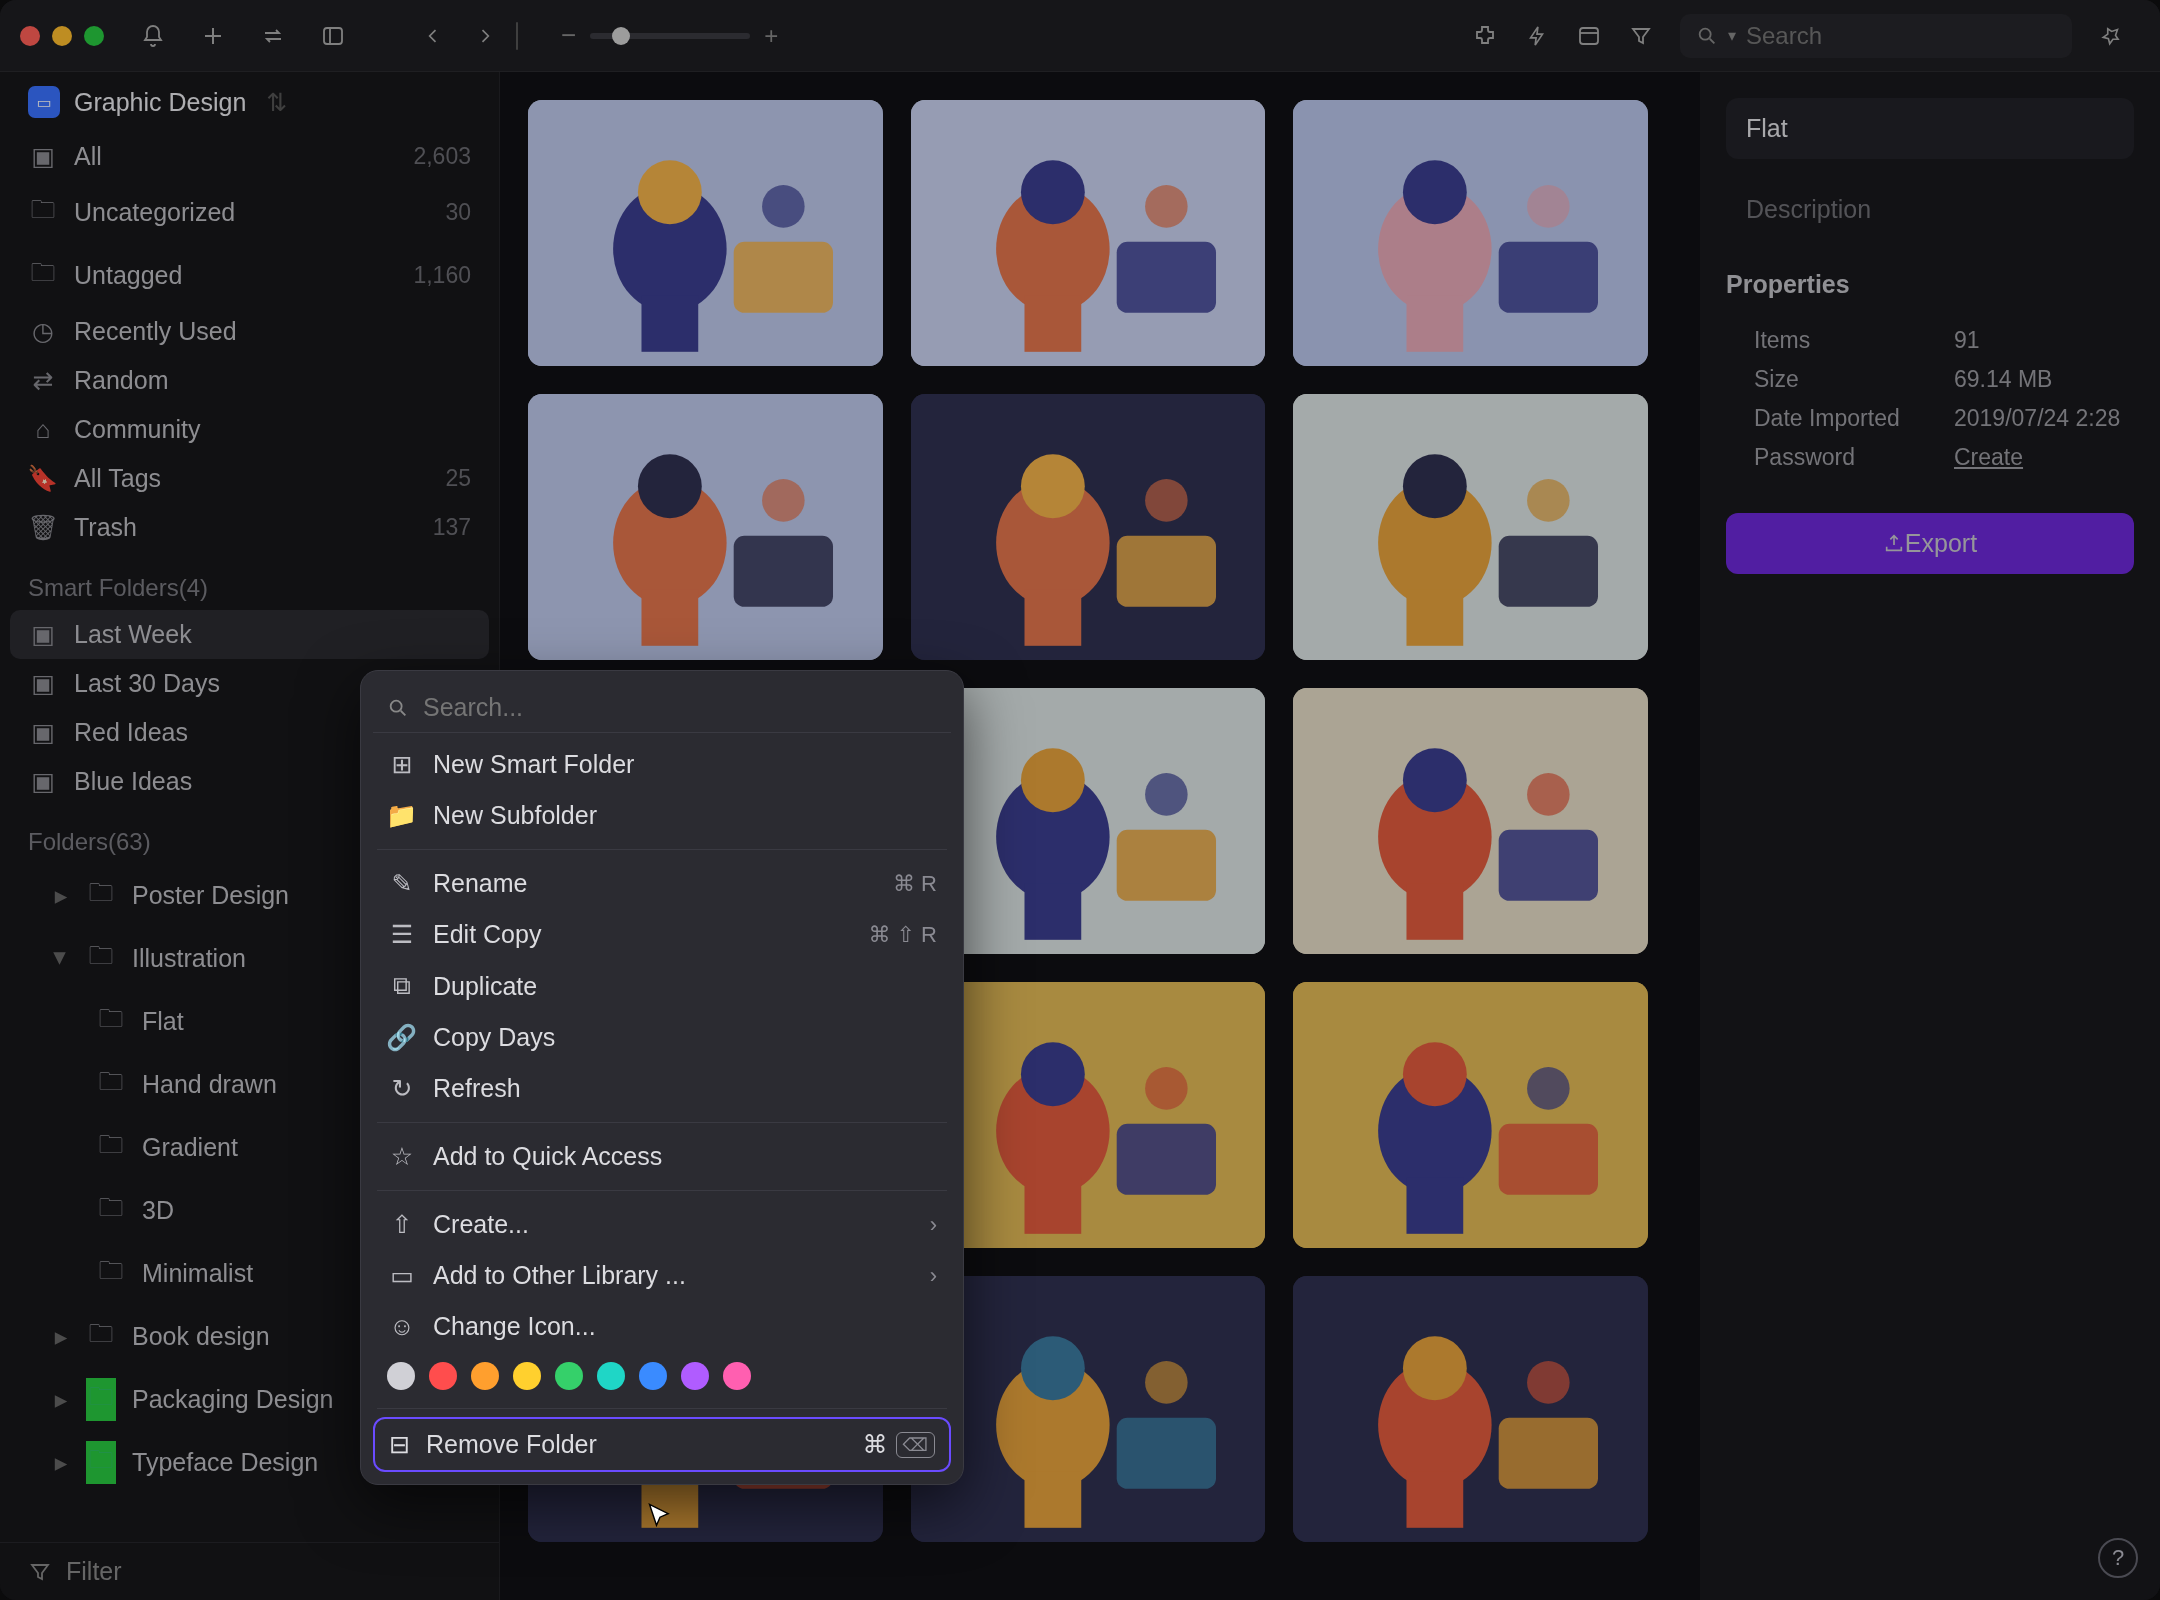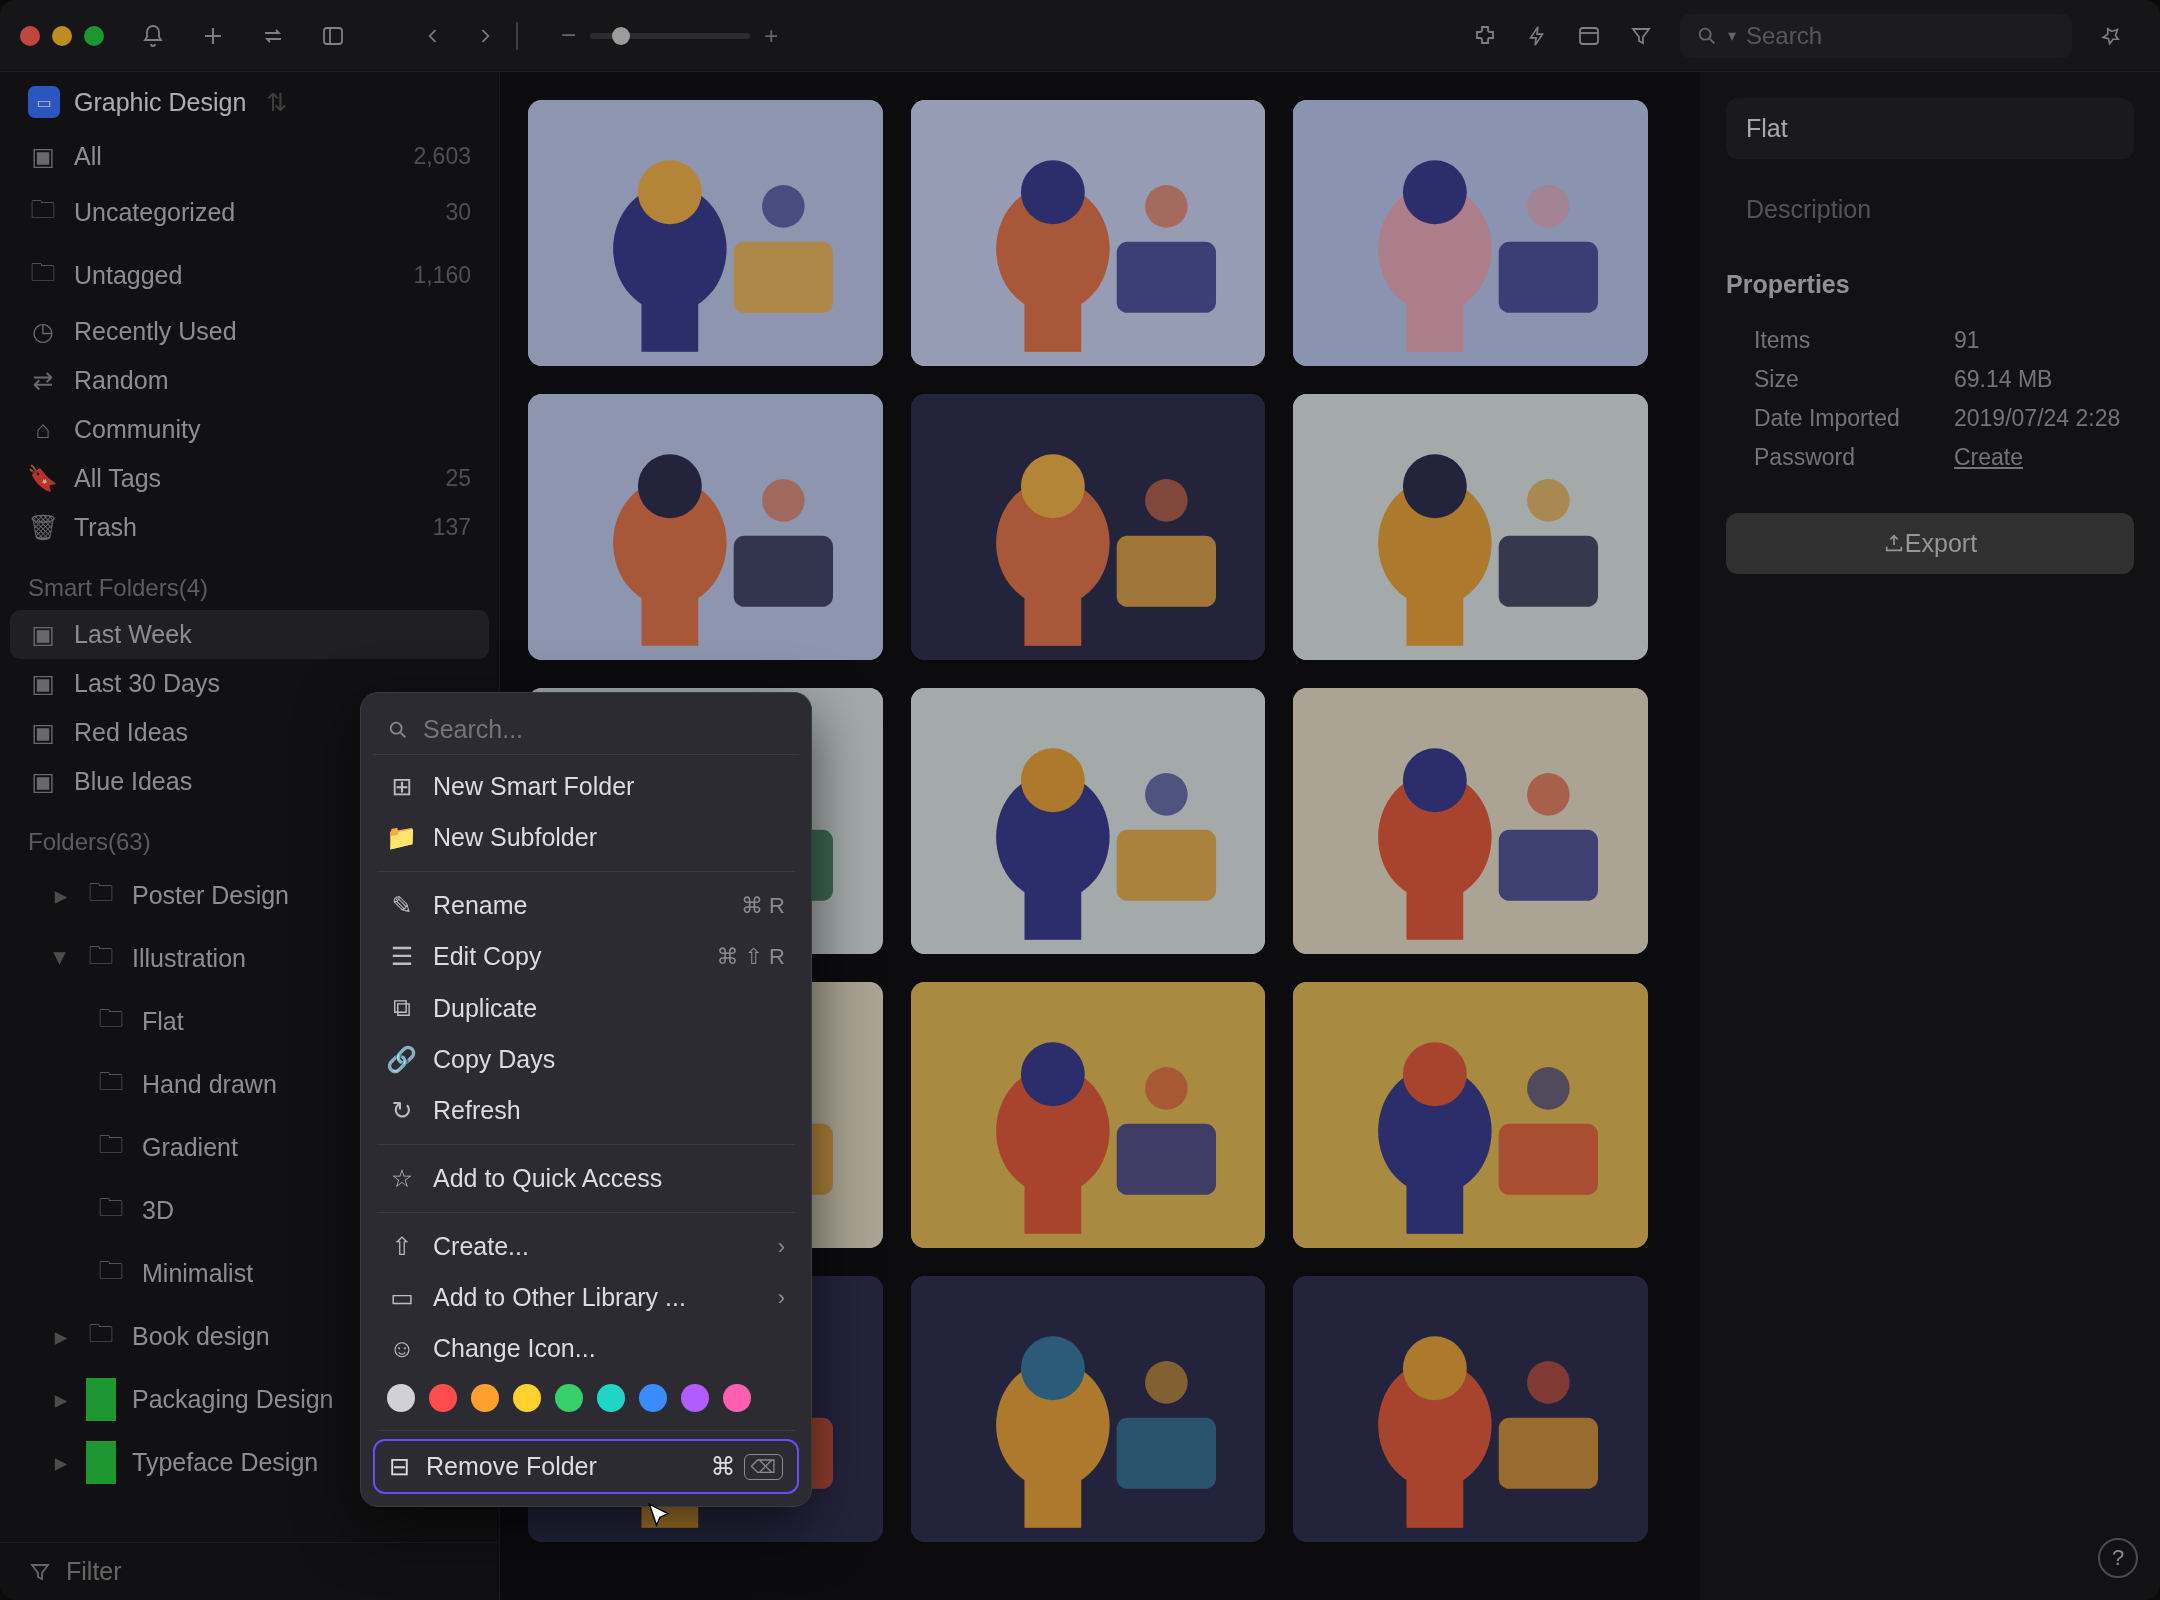--- a/index.html
+++ b/index.html
@@ -54,24 +54,24 @@
 
 
 .detail{width:460px;background:#18181c;padding:26px;display:flex;flex-direction:column;gap:22px;font-size:25px;}
 .detail .title-in{background:#222228;border-radius:12px;padding:16px 20px;color:#e0e0e4;}
 .detail .desc-in{background:transparent;padding:14px 20px;color:#6f6f75;}
 .detail .sect-h{color:#c0c0c6;font-weight:600;margin-top:10px;}
 .detail .proprow{display:flex;font-size:23px;color:#9a9aa0;padding:6px 0;}
 .detail .proprow .k{width:200px;margin-left:28px;}
 .detail .proprow .v{color:#9a9aa0;}
 .detail .proprow .v.link{text-decoration:underline;color:#9a9aa0;}
-.export-btn{margin-top:14px;background:#404040;border-radius:12px;padding:16px;display:flex;align-items:center;justify-content:center;color:#c8c8ce;}
-
-
-.ctxmenu{position:absolute;left:360px;top:692px;width:452px;background:#2b2b31;border:1px solid #3a3a42;border-radius:18px;padding:12px;box-shadow:0 20px 60px rgba(0,0,0,0.6);z-index:50;font-size:25px;color:#dcdce0;}
+.export-btn{margin-top:14px;background:#6d28d9;border-radius:12px;padding:16px;display:flex;align-items:center;justify-content:center;color:#c8c8ce;}
+
+
+.ctxmenu{position:absolute;left:360px;top:670px;width:604px;background:#2b2b31;border:1px solid #3a3a42;border-radius:18px;padding:12px;box-shadow:0 20px 60px rgba(0,0,0,0.6);z-index:50;font-size:25px;color:#dcdce0;}
 .ctxmenu .searchrow{display:flex;align-items:center;gap:14px;padding:10px 14px;border-bottom:1px solid #3a3a42;color:#888;margin-bottom:6px;}
 .ctxmenu .searchrow input{background:transparent;border:0;outline:0;color:#ccc;font-size:25px;flex:1;}
 .ctxmenu .mi{display:flex;align-items:center;gap:16px;padding:11px 14px;border-radius:10px;}
 .ctxmenu .mi .mico{width:30px;display:flex;justify-content:center;color:#bcbcc2;}
 .ctxmenu .mi .shc{margin-left:auto;color:#8a8a92;font-size:22px;}
 .ctxmenu .sep{height:1px;background:#3a3a42;margin:8px 4px;}
 .ctxmenu .colorrow{display:flex;gap:14px;padding:10px 14px;}
 .ctxmenu .cdot{width:28px;height:28px;border-radius:50%;}
 .ctxmenu .remove{border:2px solid #6a4bff;border-radius:12px;padding:11px 14px;display:flex;align-items:center;gap:16px;margin-top:6px;}
 .ctxmenu .remove .shc{margin-left:auto;display:flex;gap:8px;align-items:center;}

